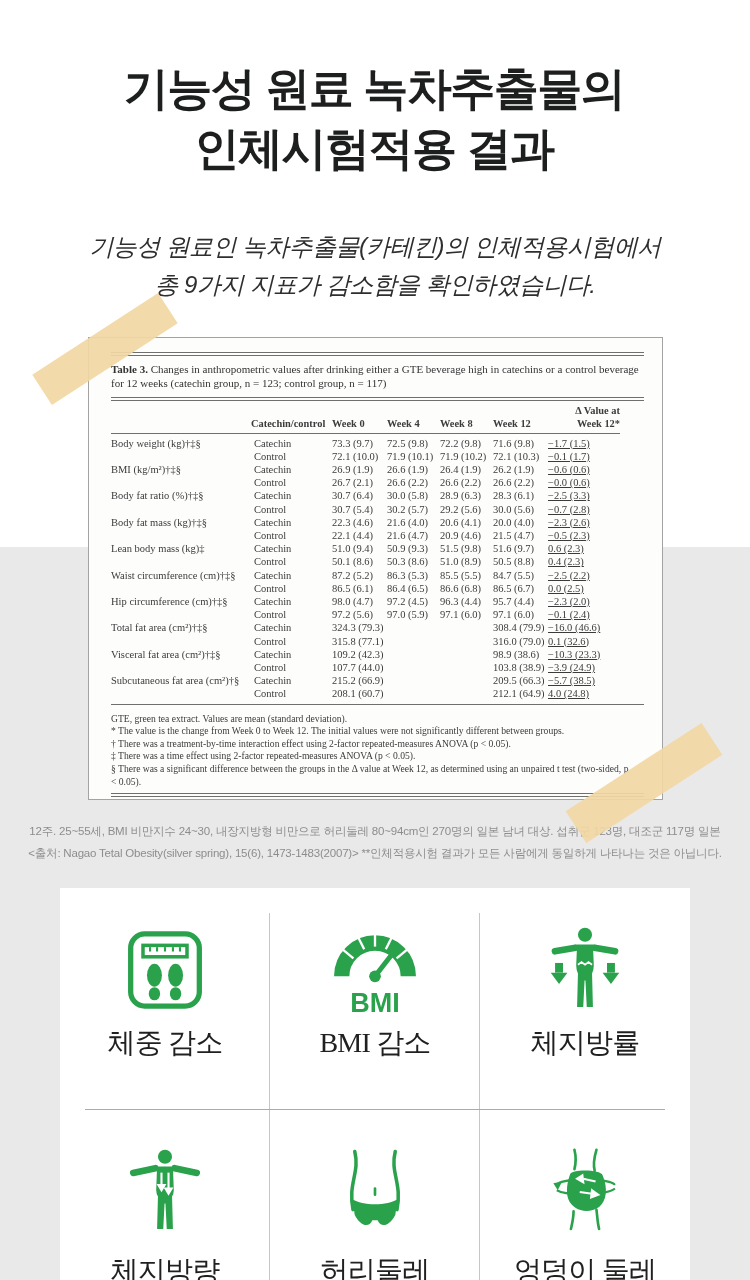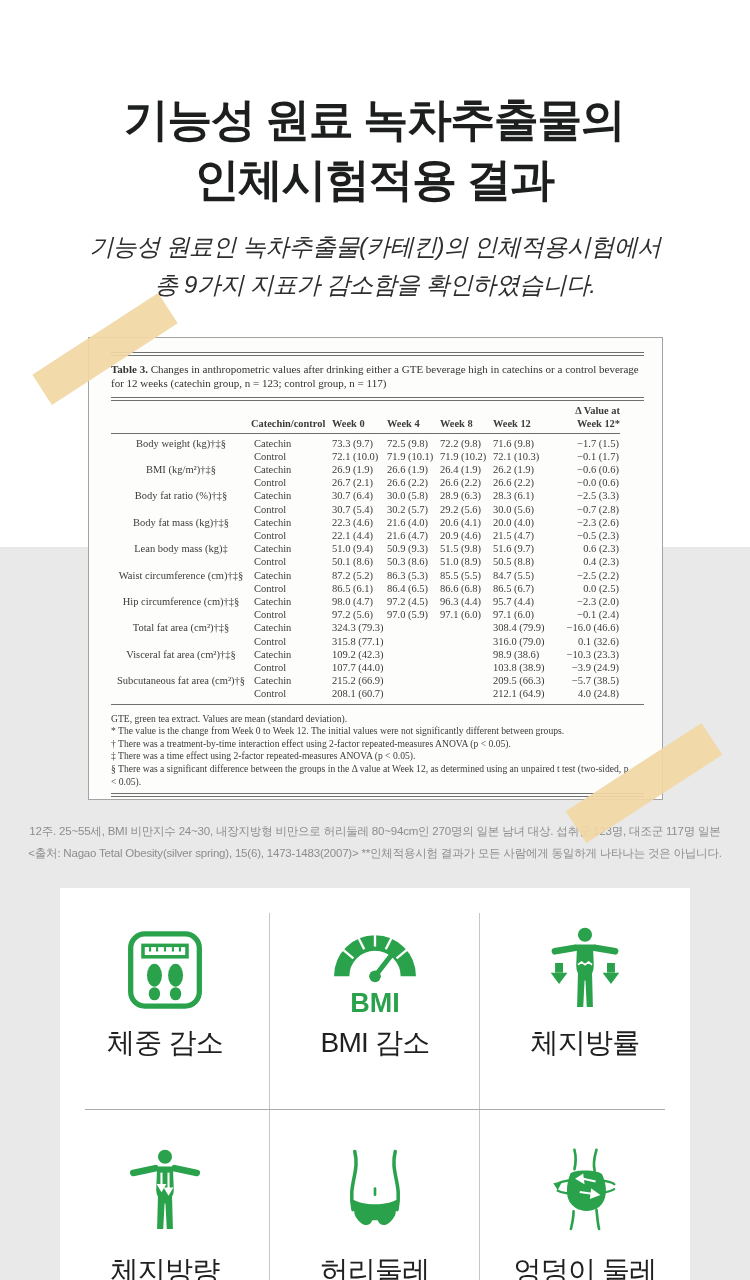--- a/index.html
+++ b/index.html
@@ -1,44 +1,44 @@
 <!DOCTYPE html>
 <html><head>
 <meta charset="utf-8">
 <style>
   * { margin:0; padding:0; box-sizing:border-box; }
   html,body { background:#ffffff; }
   body { font-family:"Liberation Sans","DejaVu Sans",sans-serif; }
   #page { position:relative; width:750px; height:1280px; margin:0 auto; background:#ffffff; overflow:hidden; }
 
   
-  .headline { position:absolute; top:90px; left:0; width:748px; text-align:center;
+  .headline { position:absolute; top:59px; left:0; width:748px; text-align:center;
     font-size:45px; font-weight:800; color:#1d1f1e; line-height:1.34; letter-spacing:-1.5px; }
   .sub { position:absolute; top:228px; left:0; width:750px; text-align:center;
     font-size:24px; color:#2e2e2e; line-height:1.58; letter-spacing:-0.6px;font-style:italic; }
 
   
   .gray-band { position:absolute; left:0; top:547px; width:750px; height:733px; background:#e9e9e9; }
 
   
   .paper-card { position:absolute; left:88px; top:337px; width:575px; height:463px;
     background:#fdfdfc; border:1px solid #a3a3a3; z-index:2; overflow:hidden;
     font-family:"Liberation Serif","DejaVu Serif",serif; color:#3b3b3b; }
   .paper-inner { padding:14px 18px 16px 22px; }
   .rule-double { height:4px; border-top:1.5px solid #6f6f6f; border-bottom:1px solid #6f6f6f; }
   .rule-single { height:0; border-top:1px solid #6f6f6f; }
   .caption { font-size:11px; line-height:14px; margin:6px 0 7px 0; color:#333; }
   .caption strong { font-weight:bold; }
 
   table.paper-table { border-collapse:collapse; table-layout:fixed; width:509px; margin-top:2px; }
   .paper-table th { font-size:10.4px; font-weight:bold; vertical-align:bottom; padding:2px 0 3px 0; line-height:12.5px; white-space:nowrap; }
   .paper-table td { font-size:10.5px; line-height:13.2px; padding:0; white-space:nowrap; }
-  .paper-table .c0 { text-align:center; }
+  .paper-table .c0 { text-align:left; }
   .paper-table .c1,.paper-table .c2,.paper-table .c3,.paper-table .c4,.paper-table .c5 { text-align:left; padding-left:3px; }
-  .paper-table .c6 { text-align:right; padding-right:1px; }
+  .paper-table .c6 { padding-right:1px;text-decoration:underline; }
   .paper-table thead th.hc1 { text-align:left; }
   .paper-table thead th.hw { text-align:left; padding-left:3px; }
   .paper-table thead th.hd { text-align:right; }
   .thead-rule td { border-top:1px solid #6f6f6f; height:3px; }
 
   .footnotes { margin-top:8px; font-size:9.6px; line-height:12.6px; color:#3b3b3b; width:520px; }
   .footnotes .fn { margin:0; }
   .paper-bottom-rule { margin-top:5px; }
 
   
@@ -55,21 +55,21 @@
   .vdiv { position:absolute; width:1px; top:913px; height:367px; background:#c6c6c6; z-index:3; }
   .vdiv1 { left:269px; } .vdiv2 { left:479px; }
   .hdiv { position:absolute; left:85px; top:1109px; width:580px; height:1px; background:#ababab; z-index:3; }
 
   .feature-cell { position:absolute; width:210px; text-align:center; z-index:3; }
   .fc-r1 { top:888px; height:221px; }
   .fc-r2 { top:1109px; height:214px; }
   .fc-c1 { left:60px; } .fc-c2 { left:270px; } .fc-c3 { left:480px; }
   .feature-icon { margin-top:36px; height:92px; display:flex; align-items:center; justify-content:center; }
   .fc-r2 .feature-icon { margin-top:37px; }
-  .feature-label { margin-top:8px; font-size:28px; color:#202020; font-weight:500; letter-spacing:-0.8px; }
+  .feature-label { margin-top:8px; font-size:28px; color:#202020; font-weight:500; letter-spacing:-0.8px;font-family:Liberation Serif, serif; }
   .fc-r2 .feature-label { margin-top:14px; }
 
   svg text.bmi-word { font-family:"Liberation Sans",sans-serif; font-weight:bold; }
 </style>
 </head>
 <body>
 
 <div id="page">
 
   <div class="headline">

